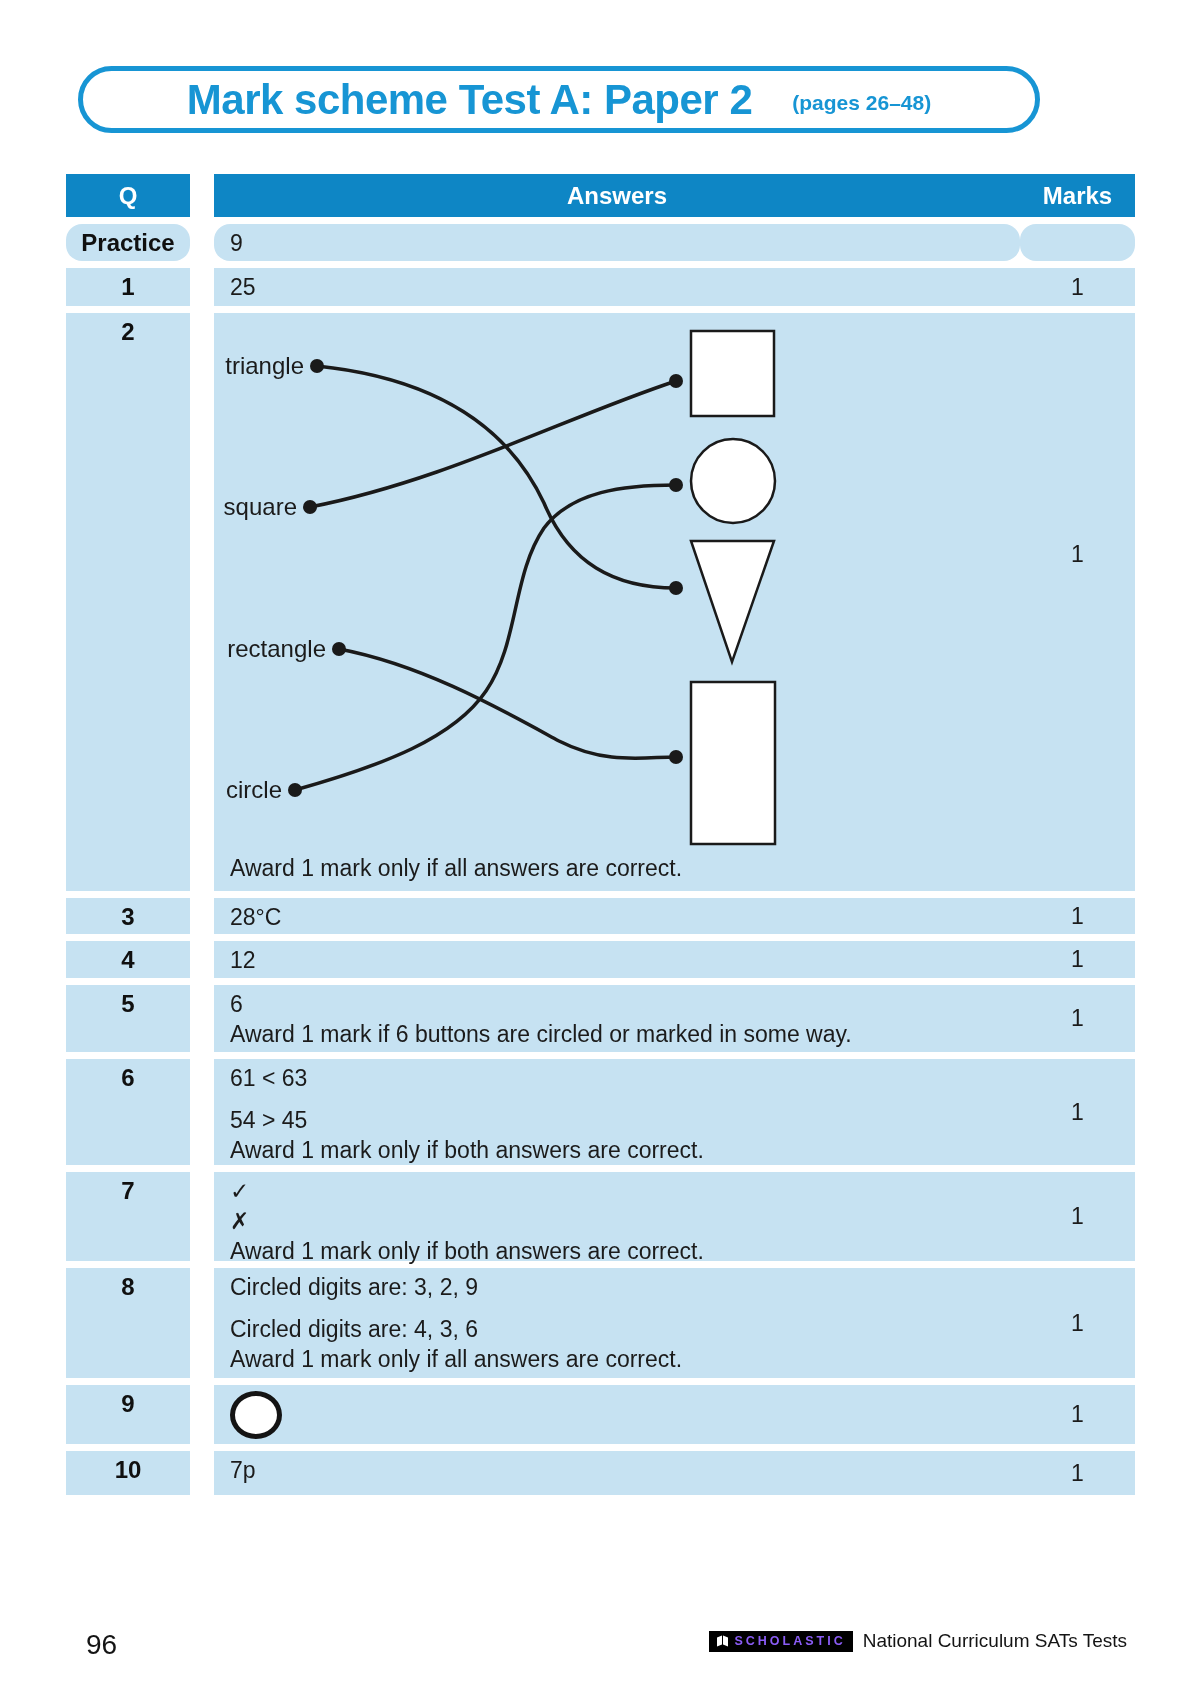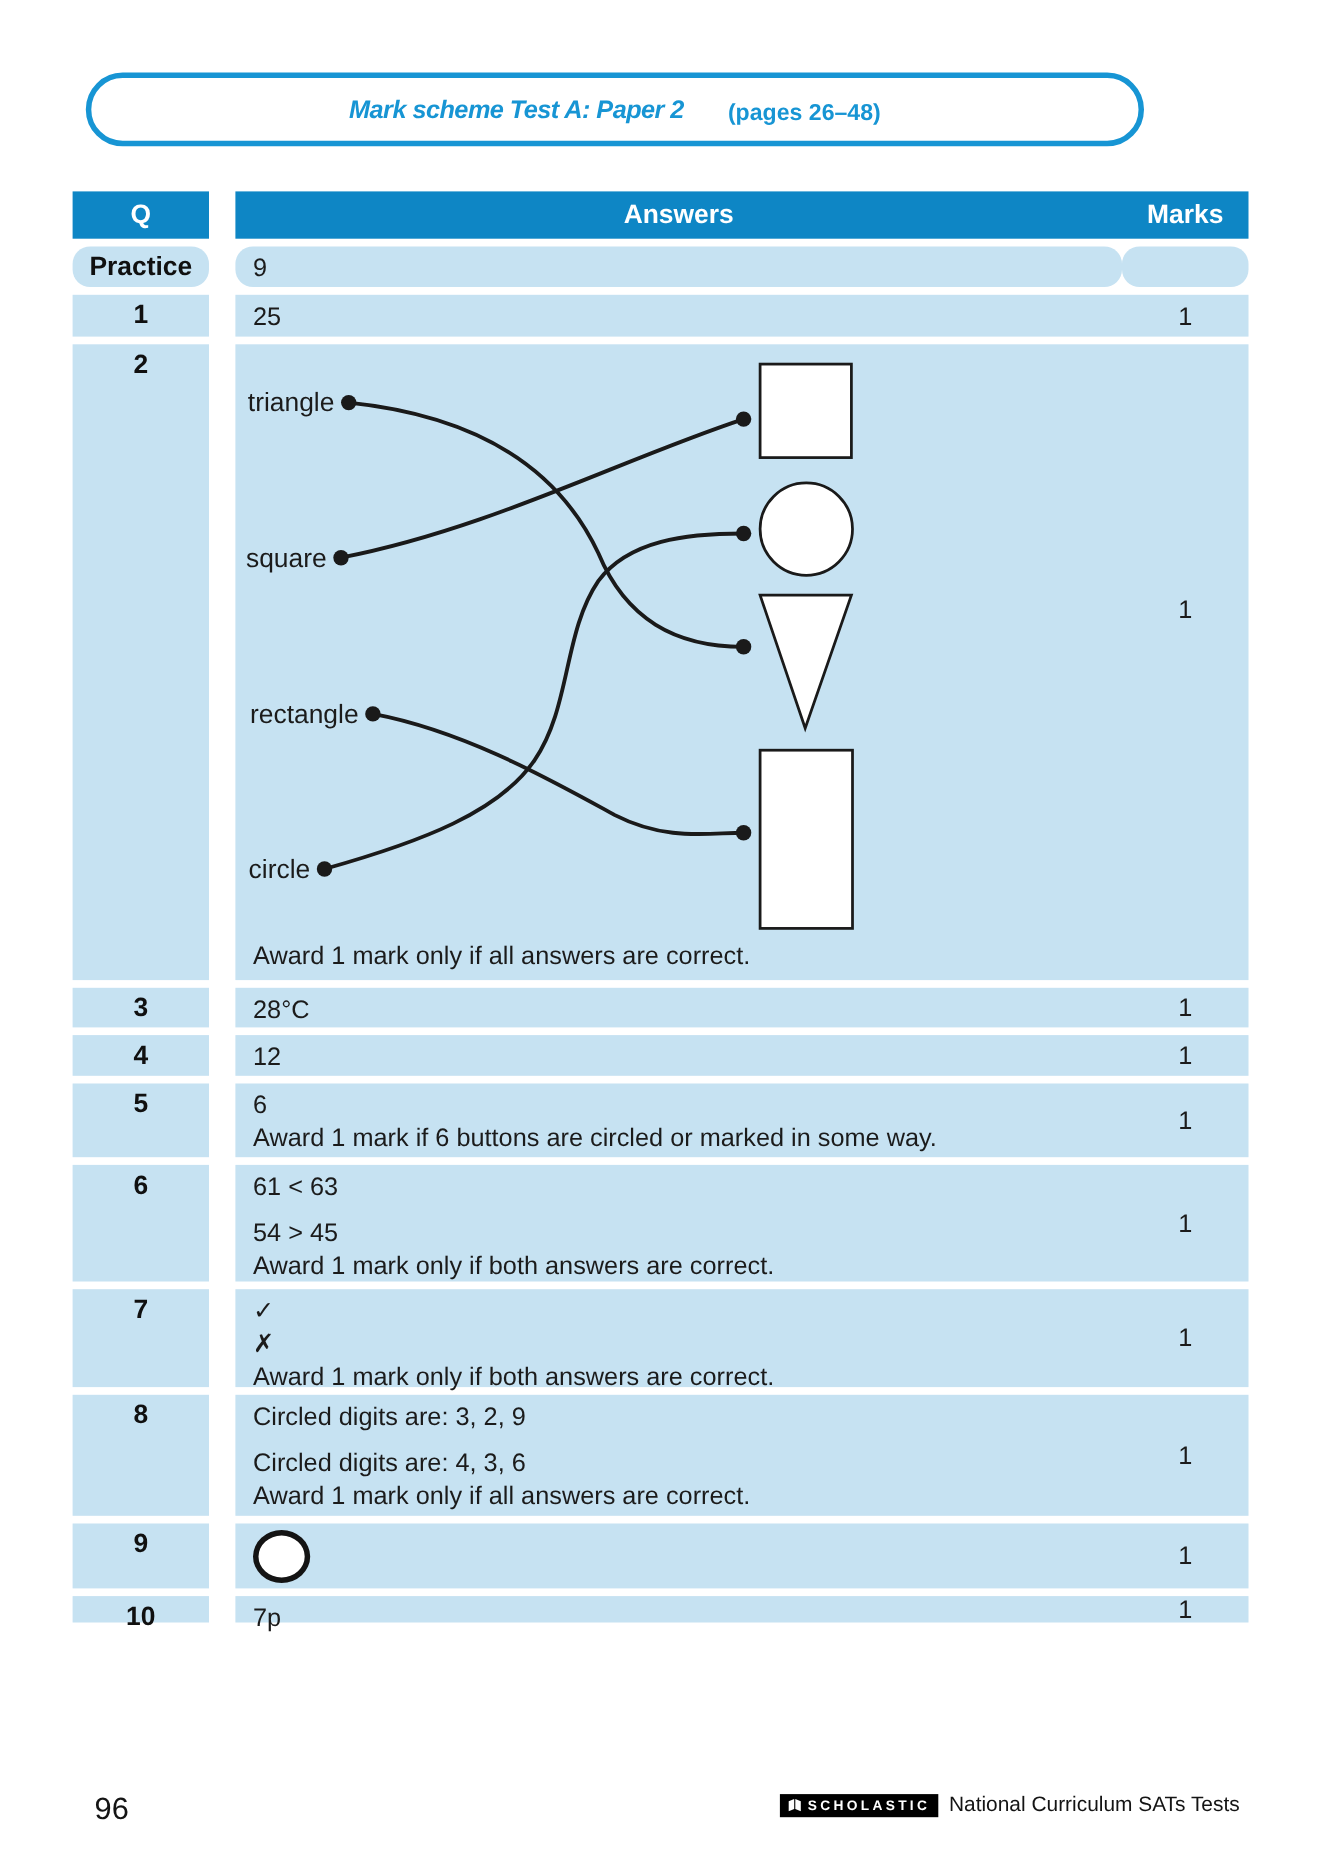--- a/index.html
+++ b/index.html
@@ -6,21 +6,21 @@
   body{
     width:1200px;height:1697px;background:#ffffff;position:relative;
     font-family:"Liberation Sans", sans-serif;color:#1b1b1b;
   }
   
   .title-box{
     position:absolute;left:78px;top:66px;width:952px;height:57px;
     border:5px solid #1795d4;border-radius:34px;
     display:flex;align-items:center;justify-content:center;gap:12px;background:#fff;
   }
-  .title-main{color:#1795d4;font-weight:bold;font-size:23px;letter-spacing:-0.5px;font-style:italic;}
+  .title-main{color:#1795d4;font-weight:bold;font-size:42px;letter-spacing:-0.5px;}
   .title-pages{color:#1795d4;font-weight:bold;font-size:21px;padding-top:7px;margin-left:28px;}
   
   .mtable{position:absolute;left:66px;top:174px;width:1059px;}
   .trow{display:flex;margin-bottom:7px;align-items:stretch;}
   .cell{box-sizing:border-box;background:#c6e2f2;}
   .qcell{
     width:124px;flex:none;text-align:center;font-weight:bold;color:#101010;
     font-size:24px;line-height:30px;padding-top:4px;
   }
   .anscell{
@@ -35,36 +35,36 @@
   .header-row .cell{
     background:#0e86c5;color:#ffffff;font-weight:bold;font-size:24px;
     display:flex;align-items:center;justify-content:center;padding:0;line-height:normal;
   }
   
   .rh-header{height:43px;} .rh-practice .cell{height:37px;border-radius:16px;}
   .rh1 .cell{height:38px;}  .rh2 .cell{height:578px;}
   .rh3 .cell{height:36px;}  .rh4 .cell{height:37px;}
   .rh5 .cell{height:67px;}  .rh6 .cell{height:106px;}
   .rh7 .cell{height:89px;}  .rh8 .cell{height:110px;}
-  .rh9 .cell{height:59px;}  .rh10 .cell{height:24px;}
+  .rh9 .cell{height:59px;}  .rh10 .cell{height:44px;}
   .agroup + .agroup{margin-top:12px;}
   
   .diagram-cell{position:relative;padding:0;}
   .diagram-cell svg{position:absolute;left:0;top:0;}
   .award-note{position:absolute;left:16px;bottom:8px;font-size:23px;line-height:30px;white-space:nowrap;}
   
   .drawn-circle{
     width:42px;height:38px;border:5px solid #141414;border-radius:50%;
     background:#ffffff;margin:2px 0 0 0;
   }
   
   .page-number{position:absolute;left:86px;top:1628px;font-size:28px;line-height:34px;color:#141414;}
   .footer-right{position:absolute;right:73px;top:1630px;display:flex;align-items:center;gap:10px;}
   .scholastic-bar{
-    height:21px;background:#000;color:#ffffff;display:flex;align-items:center;
+    height:21px;background:#000;color:#8b5cf6;display:flex;align-items:center;
     padding:0 7px;gap:5px;
   }
   .scholastic-text{font-size:12.5px;font-weight:bold;letter-spacing:3px;line-height:1;}
   .series-text{font-size:19px;color:#141414;white-space:nowrap;}
 </style>
 </head>
 <body>
 
 <div class="title-box">
   <span class="title-main">Mark scheme Test A: Paper 2</span>

